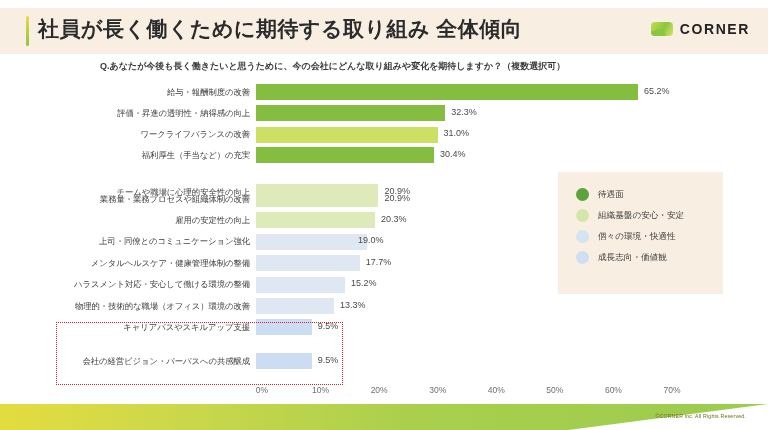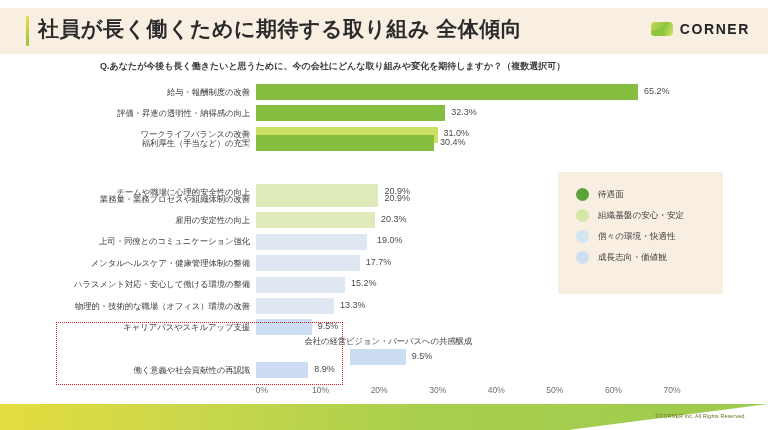--- a/index.html
+++ b/index.html
@@ -145,21 +145,21 @@
           <div class="bar-value" style="left: 195.186px;">32.3%</div>
         </div>
       </div>
       <div class="row" style="top: 44.8px;">
         <div class="row-label">ワークライフバランスの改善</div>
         <div class="bar-area">
           <div class="bar" style="width: 181.571px; background: rgb(205, 224, 99);"></div>
           <div class="bar-value" style="left: 187.571px;">31.0%</div>
         </div>
       </div>
-      <div class="row" style="top: 53px;">
+      <div class="row" style="top: 65px;">
         <div class="row-label">福利厚生（手当など）の充実</div>
         <div class="bar-area">
           <div class="bar" style="width: 178.057px; background: rgb(133, 189, 64);"></div>
           <div class="bar-value" style="left: 184.057px;">30.4%</div>
         </div>
       </div>
       <div class="row" style="top: 102px;">
         <div class="row-label">チームや職場に心理的安全性の向上</div>
         <div class="bar-area">
           <div class="bar" style="width: 122.414px; background: rgb(223, 234, 187);"></div>
@@ -177,21 +177,21 @@
         <div class="row-label">雇用の安定性の向上</div>
         <div class="bar-area">
           <div class="bar" style="width: 118.9px; background: rgb(223, 234, 187);"></div>
           <div class="bar-value" style="left: 124.9px;">20.3%</div>
         </div>
       </div>
       <div class="row" style="top: 151.8px;">
         <div class="row-label">上司・同僚とのコミュニケーション強化</div>
         <div class="bar-area">
           <div class="bar" style="width: 111.286px; background: rgb(223, 232, 242);"></div>
-          <div class="bar-value" style="left: 121px; text-align: right;">19.0%</div>
+          <div class="bar-value" style="left: 102px; text-align: right;">19.0%</div>
         </div>
       </div>
       <div class="row" style="top: 173.2px;">
         <div class="row-label">メンタルヘルスケア・健康管理体制の整備</div>
         <div class="bar-area">
           <div class="bar" style="width: 103.671px; background: rgb(223, 232, 242);"></div>
           <div class="bar-value" style="left: 109.671px;">17.7%</div>
         </div>
       </div>
       <div class="row" style="top: 194.6px;">
@@ -208,32 +208,25 @@
           <div class="bar-value" style="left: 83.9px;">13.3%</div>
         </div>
       </div>
       <div class="row" style="top: 237.4px;">
         <div class="row-label">キャリアパスやスキルアップ支援</div>
         <div class="bar-area">
           <div class="bar" style="width: 55.6429px; background: rgb(204, 220, 242);"></div>
           <div class="bar-value" style="left: 61.6429px;">9.5%</div>
         </div>
       </div>
-      <div class="row" style="top: 256px; flex-direction: column;">
+      <div class="row" style="top: 271px;">
         <div class="row-label">会社の経営ビジョン・パーパスへの共感醸成</div>
         <div class="bar-area">
           <div class="bar" style="width: 55.6429px; background: rgb(204, 220, 242);"></div>
           <div class="bar-value" style="left: 61.6429px;">9.5%</div>
-        </div>
-      </div>
-      <div class="row" style="top: 280.2px;">
-        <div class="row-label">働く意義や社会貢献性の再認識</div>
-        <div class="bar-area">
-          <div class="bar" style="width: 52.1286px; background: rgb(204, 220, 242);"></div>
-          <div class="bar-value" style="left: 58.1286px;">8.9%</div>
         </div>
       </div>
     </div>
 
   <div id="axis">
       <div class="tick" style="left: 262px;">0%</div>
       <div class="tick" style="left: 320.571px;">10%</div>
       <div class="tick" style="left: 379.143px;">20%</div>
       <div class="tick" style="left: 437.714px;">30%</div>
       <div class="tick" style="left: 496.286px;">40%</div>

